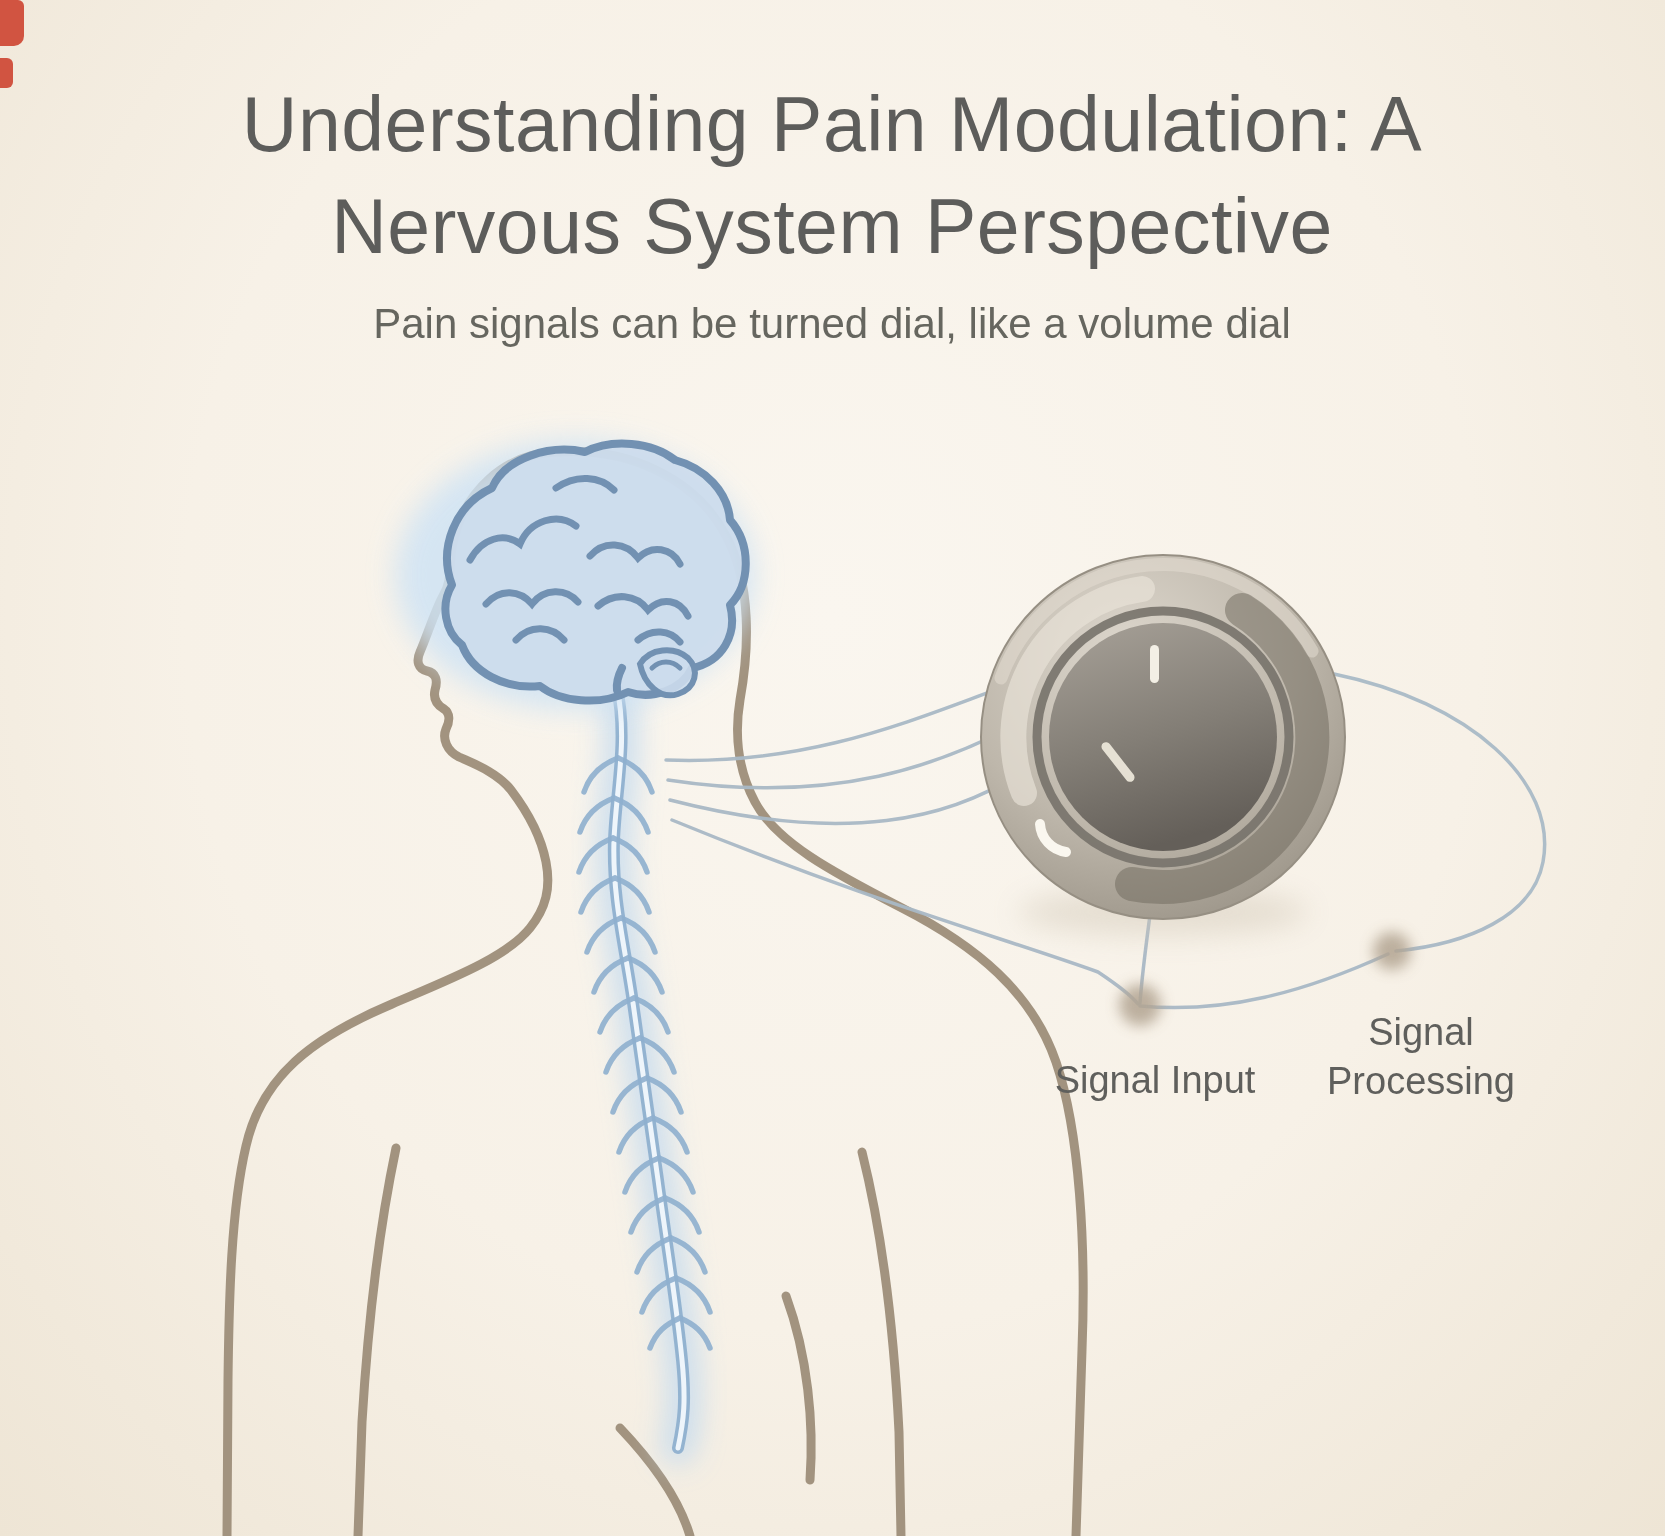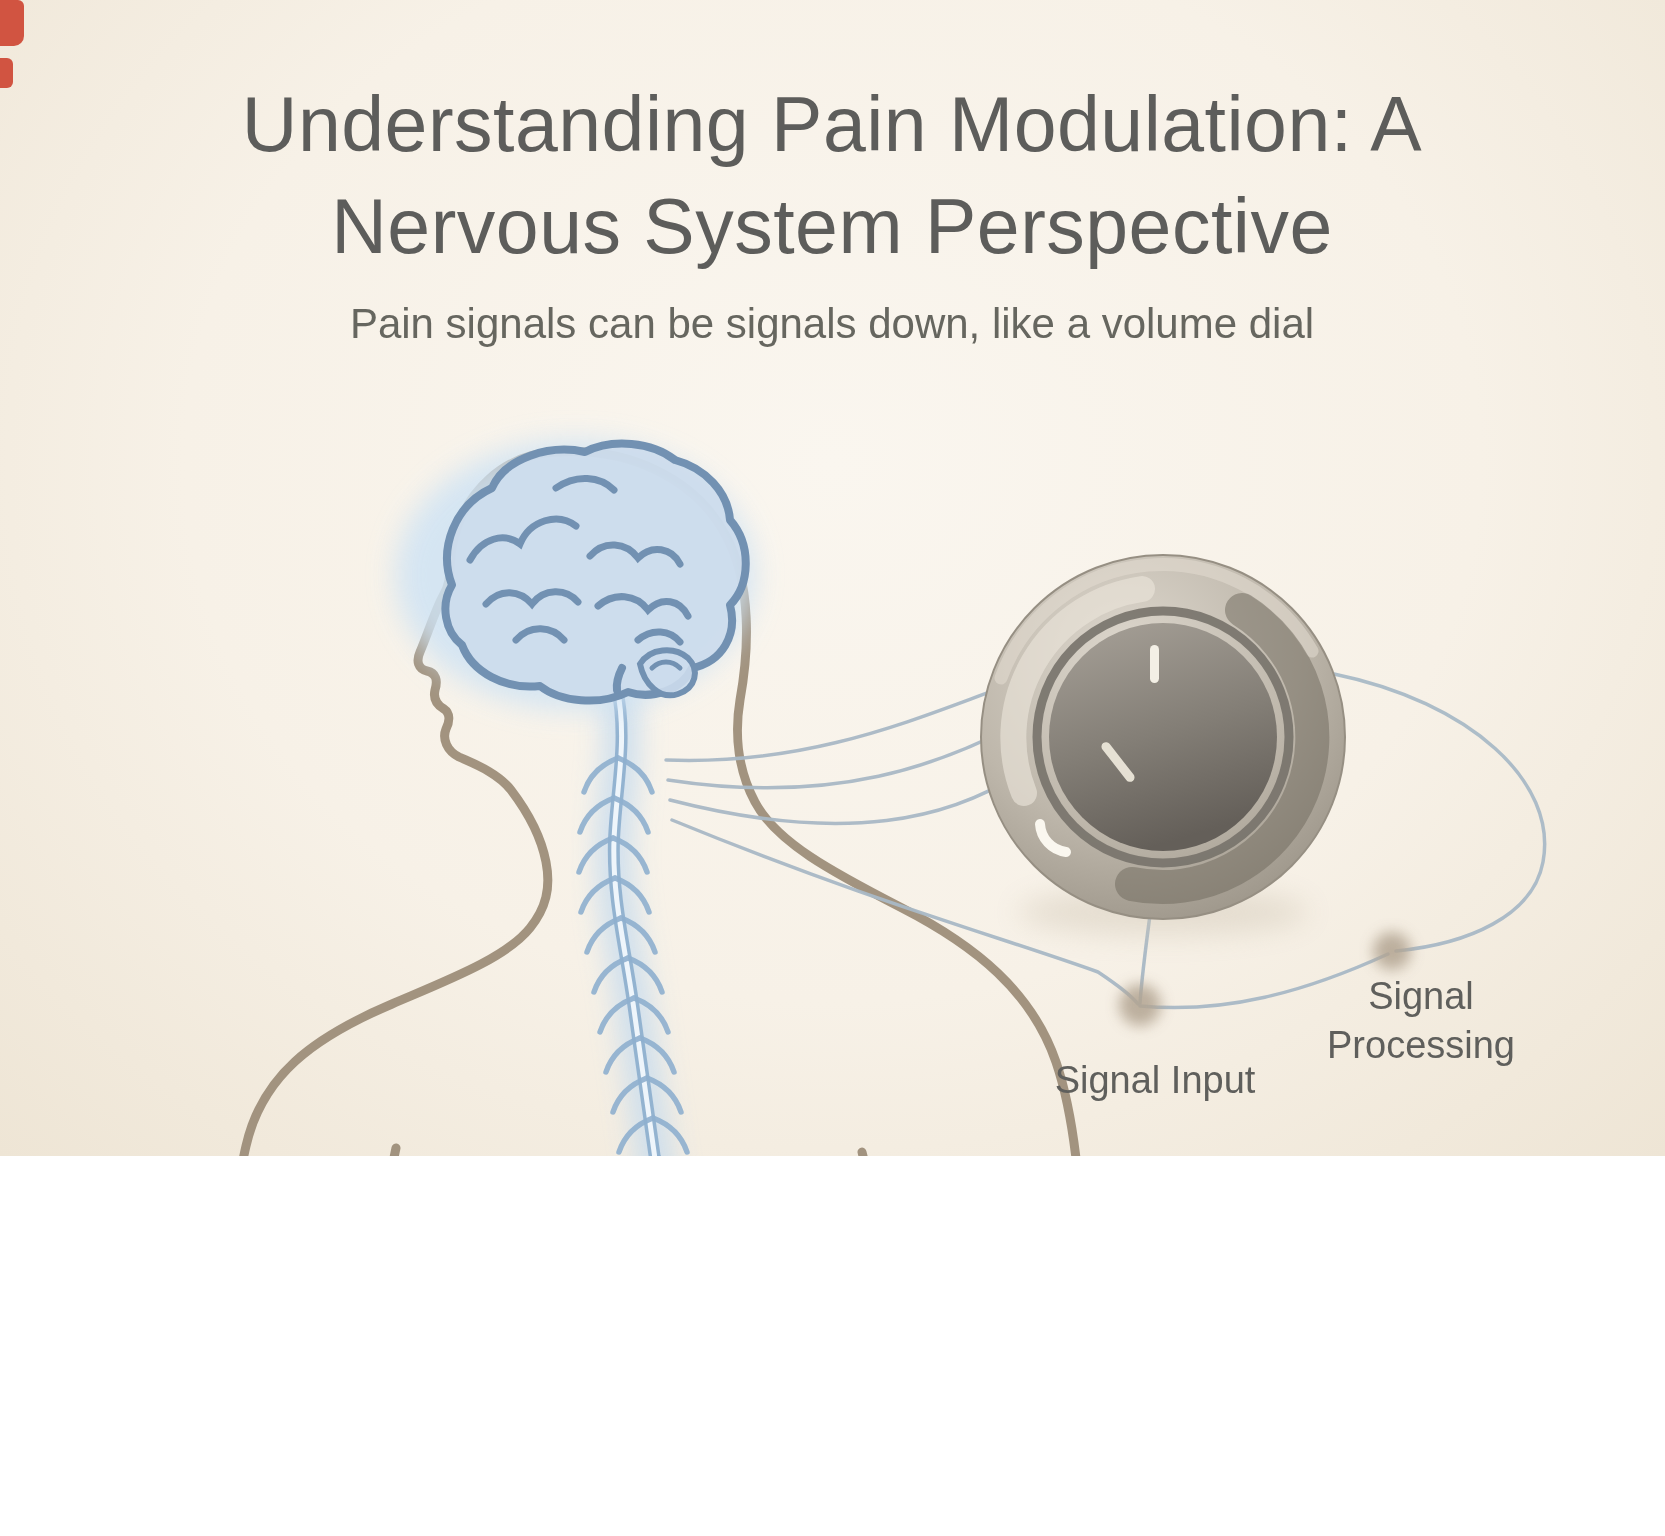--- a/index.html
+++ b/index.html
@@ -1,56 +1,56 @@
 <!DOCTYPE html>
 <html><head>
 <meta charset="utf-8">
 <style>
   html,body{margin:0;padding:0;}
   body{
     width:1665px;height:1536px;overflow:hidden;
     font-family:"Liberation Sans", sans-serif;
   }
   .canvas{
-    position:relative;width:1665px;height:1156px;
+    position:relative;width:1665px;height:1536px;
     background:radial-gradient(ellipse at 50% 40%, #faf6ef 0%, #f7f1e7 55%, #eee5d5 100%);
     overflow:hidden;
   }
   .title{
     position:absolute;left:182px;top:74px;width:1300px;
     text-align:center;
     font-size:77px;line-height:1.32;font-weight:400;
     color:#5d5d5b;letter-spacing:0.5px;
   }
   .subtitle{
     position:absolute;left:182px;top:300px;width:1300px;
     text-align:center;
     font-size:42px;font-weight:400;color:#66665f;
   }
   .art{position:absolute;left:0;top:0;width:1665px;height:1536px;}
   .node-label{
     position:absolute;text-align:center;
     font-size:38px;line-height:1.28;color:#5f5f5c;font-weight:400;
   }
   .label-sensory{left:1040px;top:1056px;width:230px;}
-  .label-signal{left:1290px;top:972px;width:262px;}
+  .label-signal{left:1290px;top:1008px;width:262px;}
   .red-mark{position:absolute;background:#cb3a26;opacity:.85;}
   .red-mark-1{left:0;top:0;width:24px;height:46px;border-radius:0 6px 10px 0;}
   .red-mark-2{left:0;top:58px;width:13px;height:30px;border-radius:0 6px 6px 0;}
 </style>
 </head>
 <body>
 
 <div class="canvas">
 
   <div class="red-mark red-mark-1"></div>
   <div class="red-mark red-mark-2"></div>
 
   <div class="title">Understanding Pain Modulation: A Nervous System Perspective</div>
-  <div class="subtitle">Pain signals can be signals down, like a volume dial</div>
+  <div class="subtitle">Pain signals can be turned dial, like a volume dial</div>
 
   <svg class="art" viewBox="0 0 1665 1536" aria-hidden="true">
     <defs>
       <filter id="blurL" x="-60%" y="-60%" width="220%" height="220%">
           <feGaussianBlur stdDeviation="14"></feGaussianBlur>
         </filter>
       <filter id="blurM" x="-60%" y="-60%" width="220%" height="220%">
           <feGaussianBlur stdDeviation="7"></feGaussianBlur>
         </filter>
       <filter id="blurS" x="-60%" y="-60%" width="220%" height="220%">

